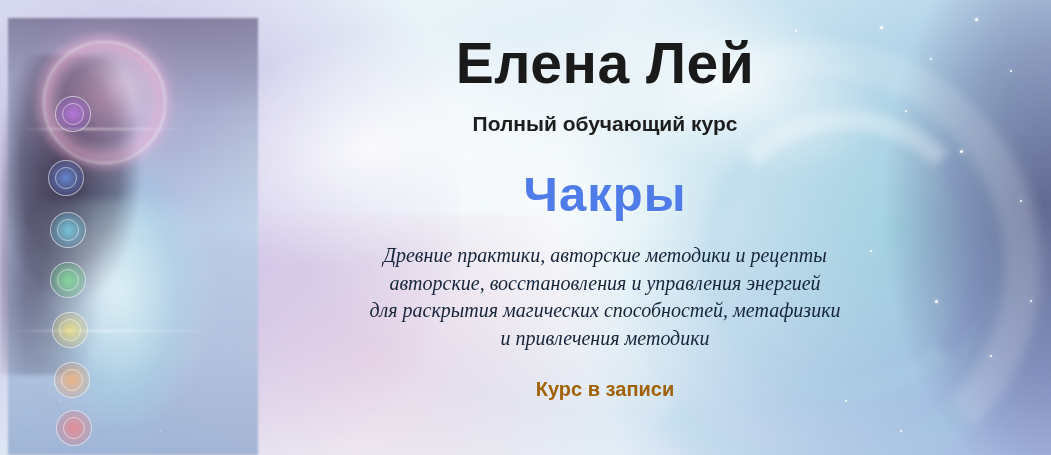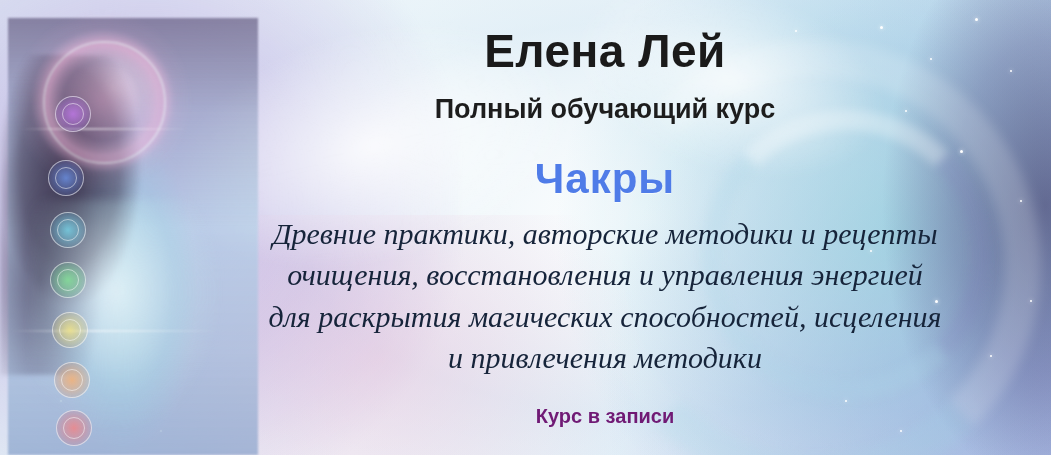--- a/index.html
+++ b/index.html
@@ -176,60 +176,60 @@
   
   .text-col {
     position: absolute;
     left: 255px;
     top: 0;
     width: 700px;
     height: 455px;
     text-align: center;
   }
   .author {
-    margin-top: 24px;
-    font-size: 46px;
+    margin-top: 30px;
+    font-size: 57px;
     font-weight: bold;
     color: #1a1a1a;
     letter-spacing: 0.5px;
   }
   .subtitle {
     margin-top: 16px;
-    font-size: 27px;
+    font-size: 21px;
     font-weight: bold;
     color: #1d1d1d;
   }
   .main-title {
     margin-top: 30px;
-    font-size: 42px;
+    font-size: 49px;
     font-weight: bold;
     color: #4f7ce8;
     letter-spacing: 1px;
     text-shadow: 0 1px 0 rgba(255,255,255,0.6);
   }
   .main-title-2 {
     margin-top: 4px;
     font-size: 35px;
     font-weight: bold;
     color: #4f7ce8;
     text-shadow: 0 1px 0 rgba(255,255,255,0.6);
   }
   .desc {
-    margin-top: 10px;
+    margin-top: 20px;
     font-family: "Liberation Serif", serif;
     font-style: italic;
-    font-size: 30px;
+    font-size: 20px;
     line-height: 1.38;
     color: #16243a;
   }
   .footer-note {
     margin-top: 26px;
     font-size: 20px;
     font-weight: bold;
-    color: #701a75;
+    color: #a16207;
   }
 </style>
 </head>
 <body>
 
 <div id="banner">
 
   <div class="bg-base"></div>
   <div class="bg-violet-left"></div>
   <div class="bg-teal-right"></div>
@@ -277,20 +277,20 @@
     <div class="chakra" style="top:362px;left:54px;background:radial-gradient(circle,rgba(250,175,110,0.8) 0%,rgba(230,150,95,0.2) 70%);"></div>
     <div class="chakra" style="top:410px;left:56px;background:radial-gradient(circle,rgba(245,130,130,0.8) 0%,rgba(220,100,110,0.2) 70%);"></div>
   </div>
 
   <div class="text-col">
     <div class="author">Елена Лей</div>
     <div class="subtitle">Полный обучающий курс</div>
     <div class="main-title">Чакры</div>
     <div class="desc">
       <div>Древние практики, авторские методики и рецепты</div>
-      <div>очищения, восстановления и управления энергией</div>
-      <div>для раскрытия магических способностей, исцеления</div>
+      <div>авторские, восстановления и управления энергией</div>
+      <div>для раскрытия магических способностей, метафизики</div>
       <div>и привлечения методики</div>
     </div>
     <div class="footer-note">Курс в записи</div>
   </div>
 
 </div>
 
 </body></html>

